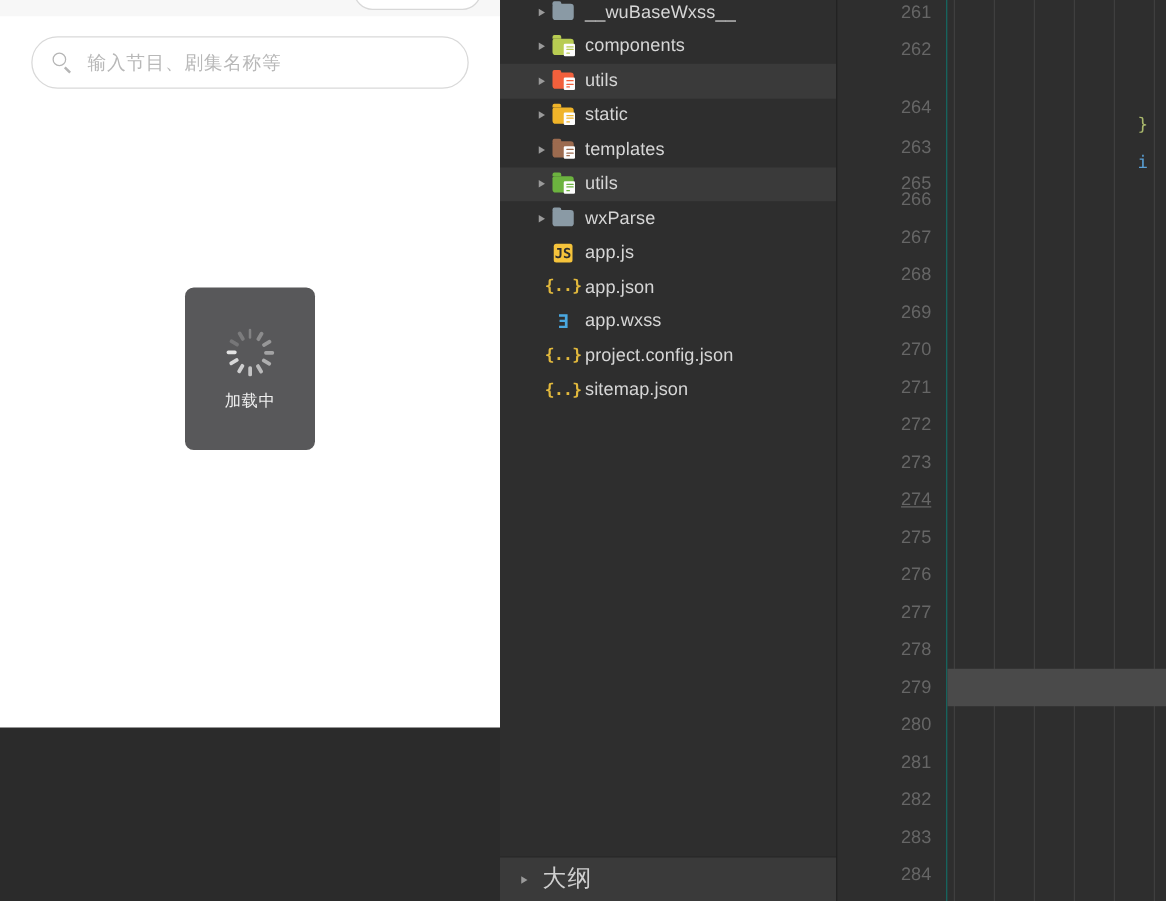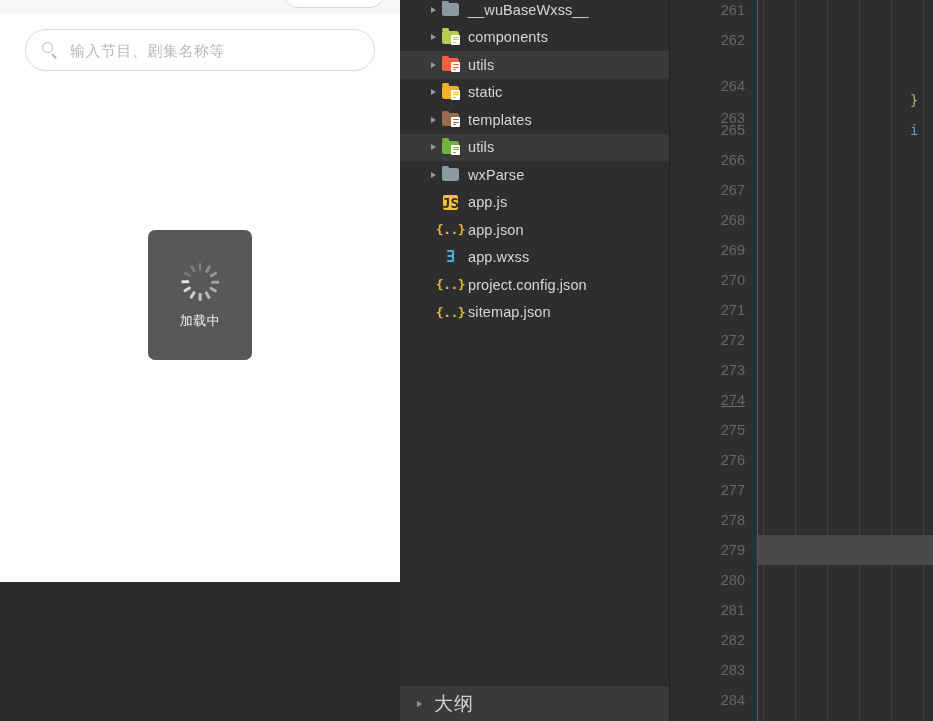--- a/index.html
+++ b/index.html
@@ -325,21 +325,21 @@
     font-weight: bold;
   }
 
   .js-badge {
     position: absolute;
     left: 3px; top: 1.5px;
     width: 15px; height: 15px;
     background: #f5c33b;
     border-radius: 2px;
     color: #2e2e2e;
-    font-size: 14px;
+    font-size: 11px;
   }
   .json-badge {
     position: absolute;
     left: 1px; top: 0px;
     width: 19px; height: 17px;
     color: #e2b93d;
     font-size: 13px;
     letter-spacing: -0.5px;
   }
   .wxss-badge {
@@ -637,21 +637,21 @@
       <span class="outline-label">大纲</span>
     </div>
   </div>
 
   <div class="editor">
     <div class="gutter" id="gutter">
         <div class="lnum" style="top: -5px;">261</div>
         <div class="lnum" style="top: 25px;">262</div>
         <div class="lnum" style="top: 55px; margin-top: 48px;">263</div>
         <div class="lnum" style="top: 71px;">264</div>
-        <div class="lnum" style="top: 115px;">265</div>
+        <div class="lnum" style="top: 132px;">265</div>
         <div class="lnum" style="top: 145px;">266</div>
         <div class="lnum" style="top: 175px;">267</div>
         <div class="lnum" style="top: 205px;">268</div>
         <div class="lnum" style="top: 235px;">269</div>
         <div class="lnum" style="top: 265px;">270</div>
         <div class="lnum" style="top: 295px;">271</div>
         <div class="lnum" style="top: 325px;">272</div>
         <div class="lnum" style="top: 355px;">273</div>
         <div class="lnum" style="top: 385px; text-decoration: underline;">274</div>
         <div class="lnum" style="top: 415px;">275</div>

